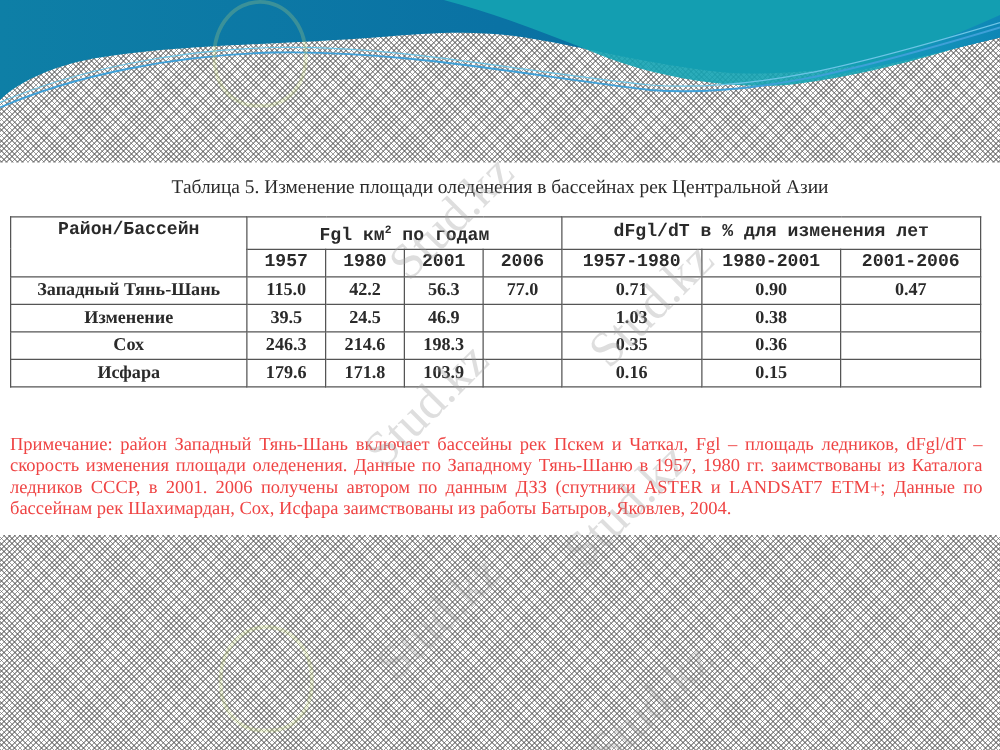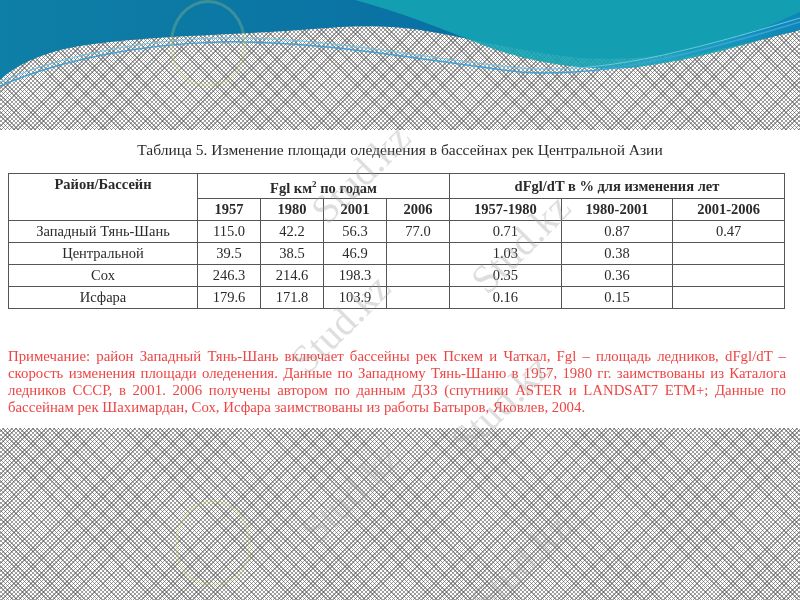--- a/index.html
+++ b/index.html
@@ -22,23 +22,23 @@
     .caption {
       position: absolute; left: 0; top: 11px; width: 800px; text-align: center;
       font-size: 15.5px; color: #2a2a2a;
     }
     table.data {
       position: absolute; left: 8px; top: 43px; width: 777px;
       border-collapse: collapse; font-size: 14.5px; color: #2a2a2a;
     }
     table.data th, table.data td {
       border: 1.5px solid #555; padding: 0 4px; text-align: center;
-      height: 21px; line-height: 20px; font-weight: normal;
+      height: 21px; line-height: 20px; font-weight: bold;
     }
-    table.data th { font-weight: bold; }
+    table.data th { font-weight: bold; font-family: Liberation Mono, monospace; }
     .col-region { width: 180px; }
     .col-y { width: 54px; }
     .note {
       position: absolute; left: 8px; top: 218px; width: 778px;
       font-size: 14.8px; line-height: 17px; color: #ef4444; text-align: justify;
     }
     .watermark {
       position: absolute; color: rgba(160,160,160,0.35); font-size: 40px;
       font-family: "Liberation Serif", serif; transform: rotate(-45deg);
       pointer-events: none; white-space: nowrap;
@@ -94,27 +94,27 @@
       </tr>
     </thead>
     <tbody>
       <tr>
         <td>Западный Тянь-Шань</td>
         <td>115.0</td>
         <td>42.2</td>
         <td>56.3</td>
         <td>77.0</td>
         <td>0.71</td>
-        <td>0.87</td>
+        <td>0.90</td>
         <td>0.47</td>
       </tr>
       <tr>
-        <td>Центральной</td>
+        <td>Изменение</td>
         <td>39.5</td>
-        <td>38.5</td>
+        <td>24.5</td>
         <td>46.9</td>
         <td></td>
         <td>1.03</td>
         <td>0.38</td>
         <td></td>
       </tr>
       <tr>
         <td>Сох</td>
         <td>246.3</td>
         <td>214.6</td>

